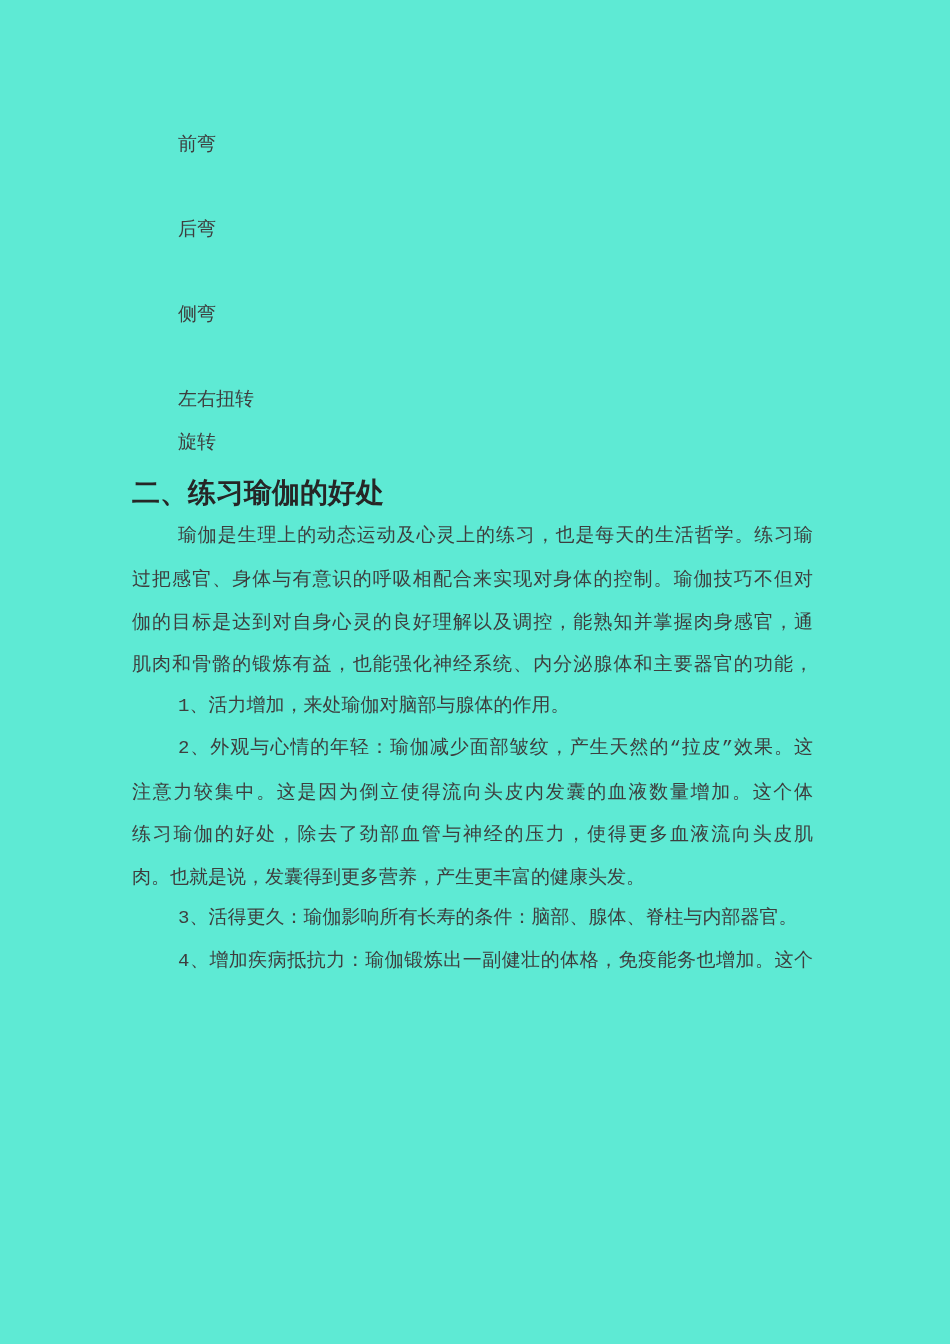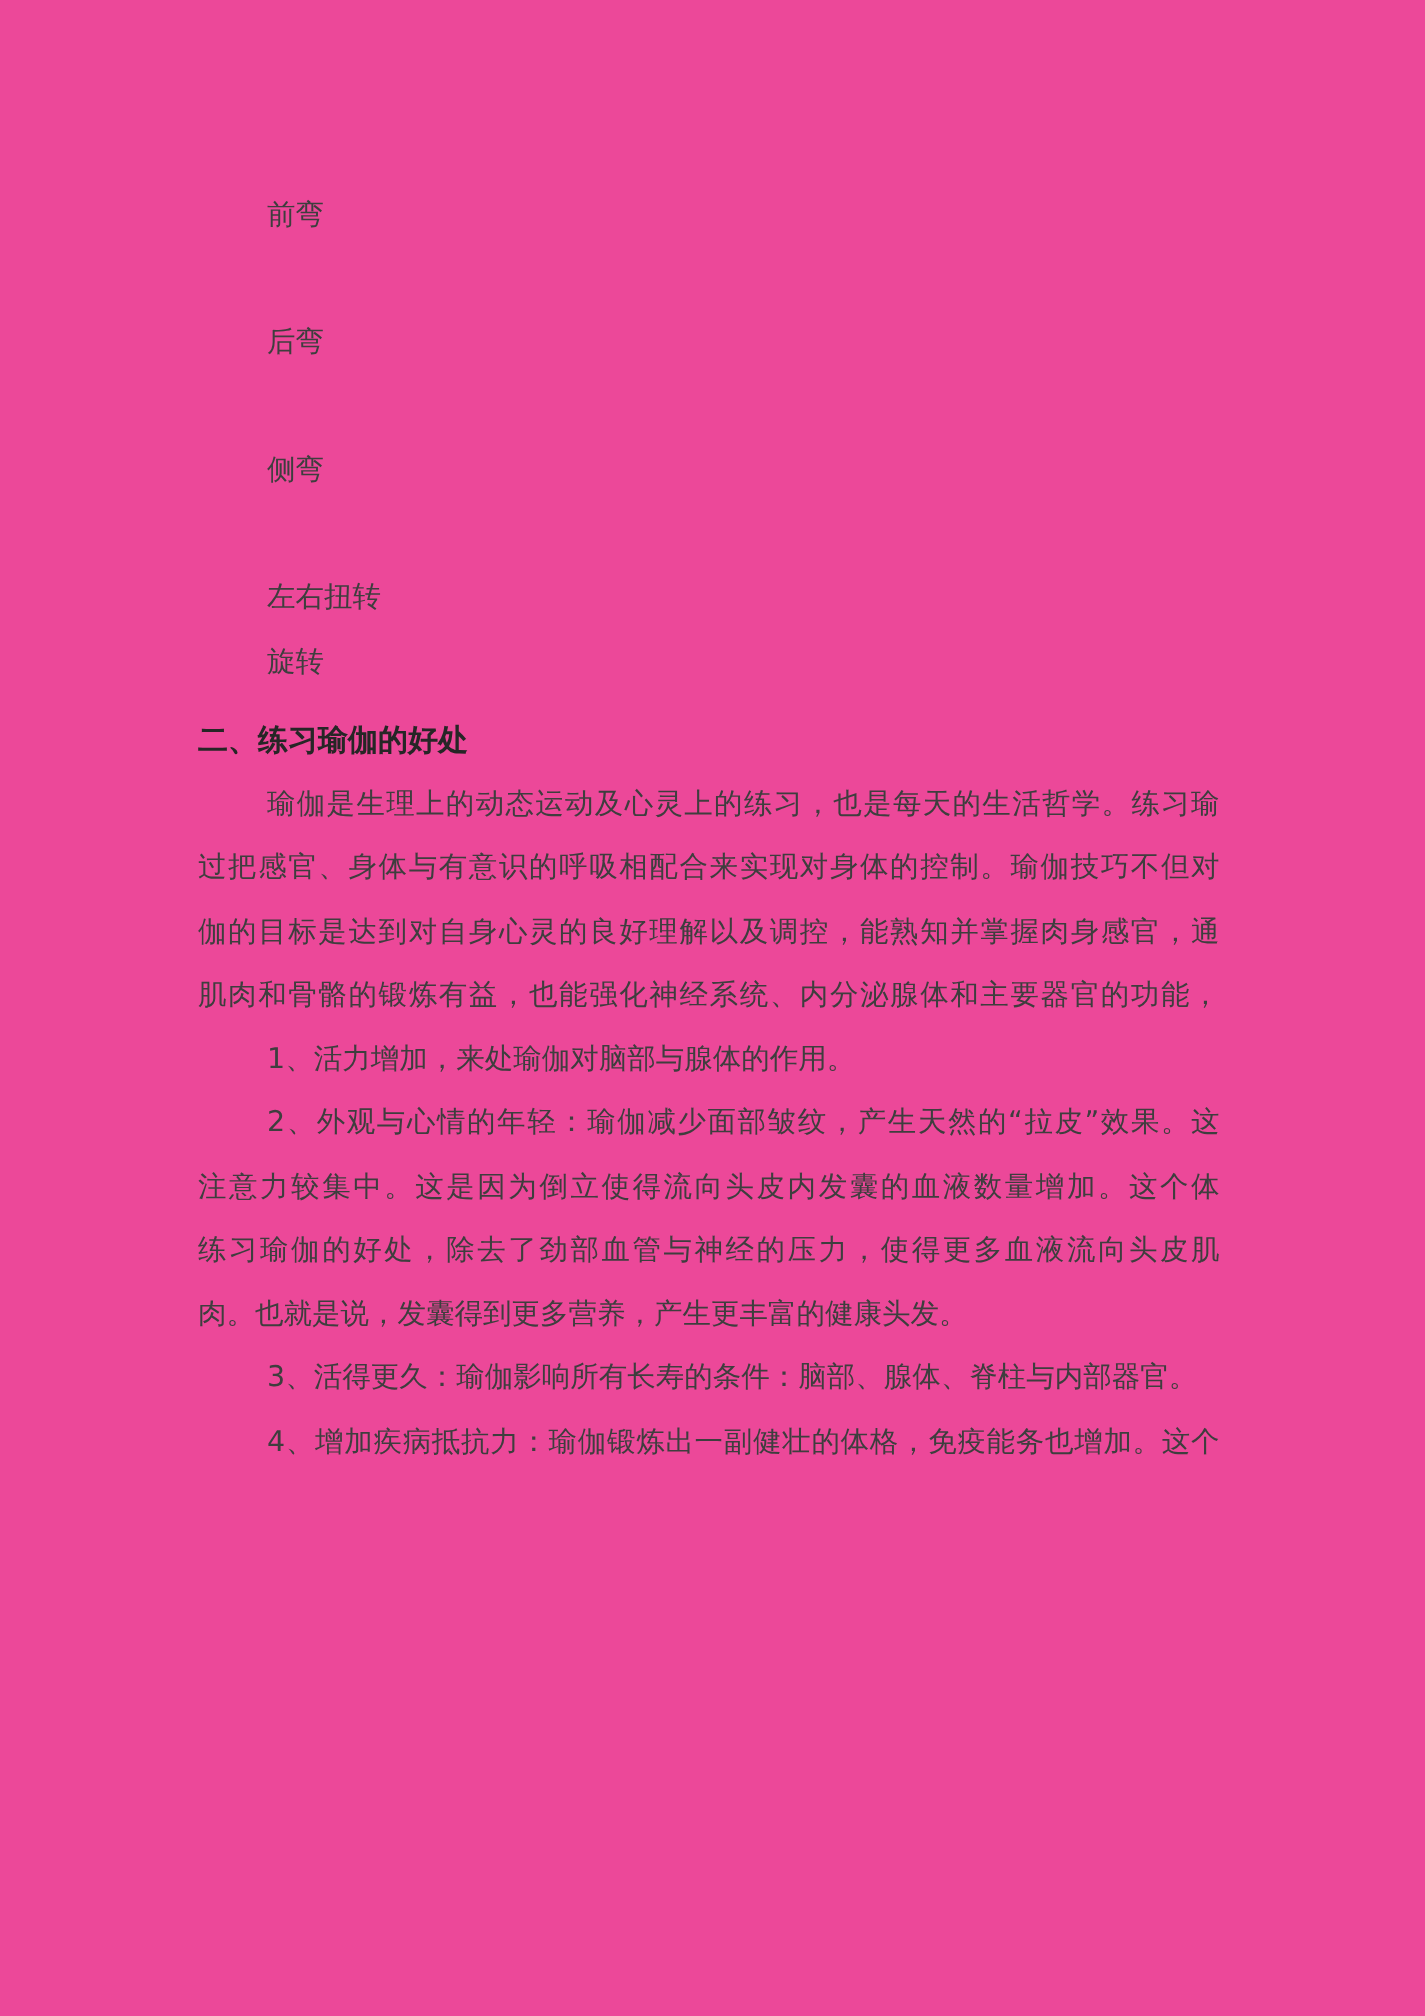--- a/index.html
+++ b/index.html
@@ -4,21 +4,21 @@
 <style>
   html, body {
     margin: 0;
     padding: 0;
     background: #ffffff;
   }
   .page {
     position: relative;
     width: 950px;
     height: 1344px;
-    background: #ec4899;
+    background: #5eead4;
     overflow: hidden;
     font-family: "DejaVu Sans", "Liberation Sans", sans-serif;
   }
   .content {
     position: absolute;
     left: 132px;
     top: 122px;
     width: 681px;
     color: #3e3e3e;
     font-size: 19px;
@@ -29,35 +29,36 @@
     padding-left: 46px;
     white-space: nowrap;
   }
   .spacer {
     height: 42.5px;
   }
   .heading {
     margin: 10px 0 0 0;
     height: 42.5px;
     line-height: 42.5px;
-    font-size: 20px;
+    font-size: 28px;
     font-weight: bold;
     color: #262626;
     white-space: nowrap;
   }
   .paragraph {
     margin: 0;
   }
   .line {
     height: 42.5px;
     overflow: hidden;
     white-space: nowrap;
   }
   .line.first {
     text-indent: 46px;
+    font-family: Liberation Mono, monospace;
   }
   .line.just {
     white-space: normal;
     text-align: justify;
     text-align-last: justify;
   }
 </style>
 </head>
 <body>
 

